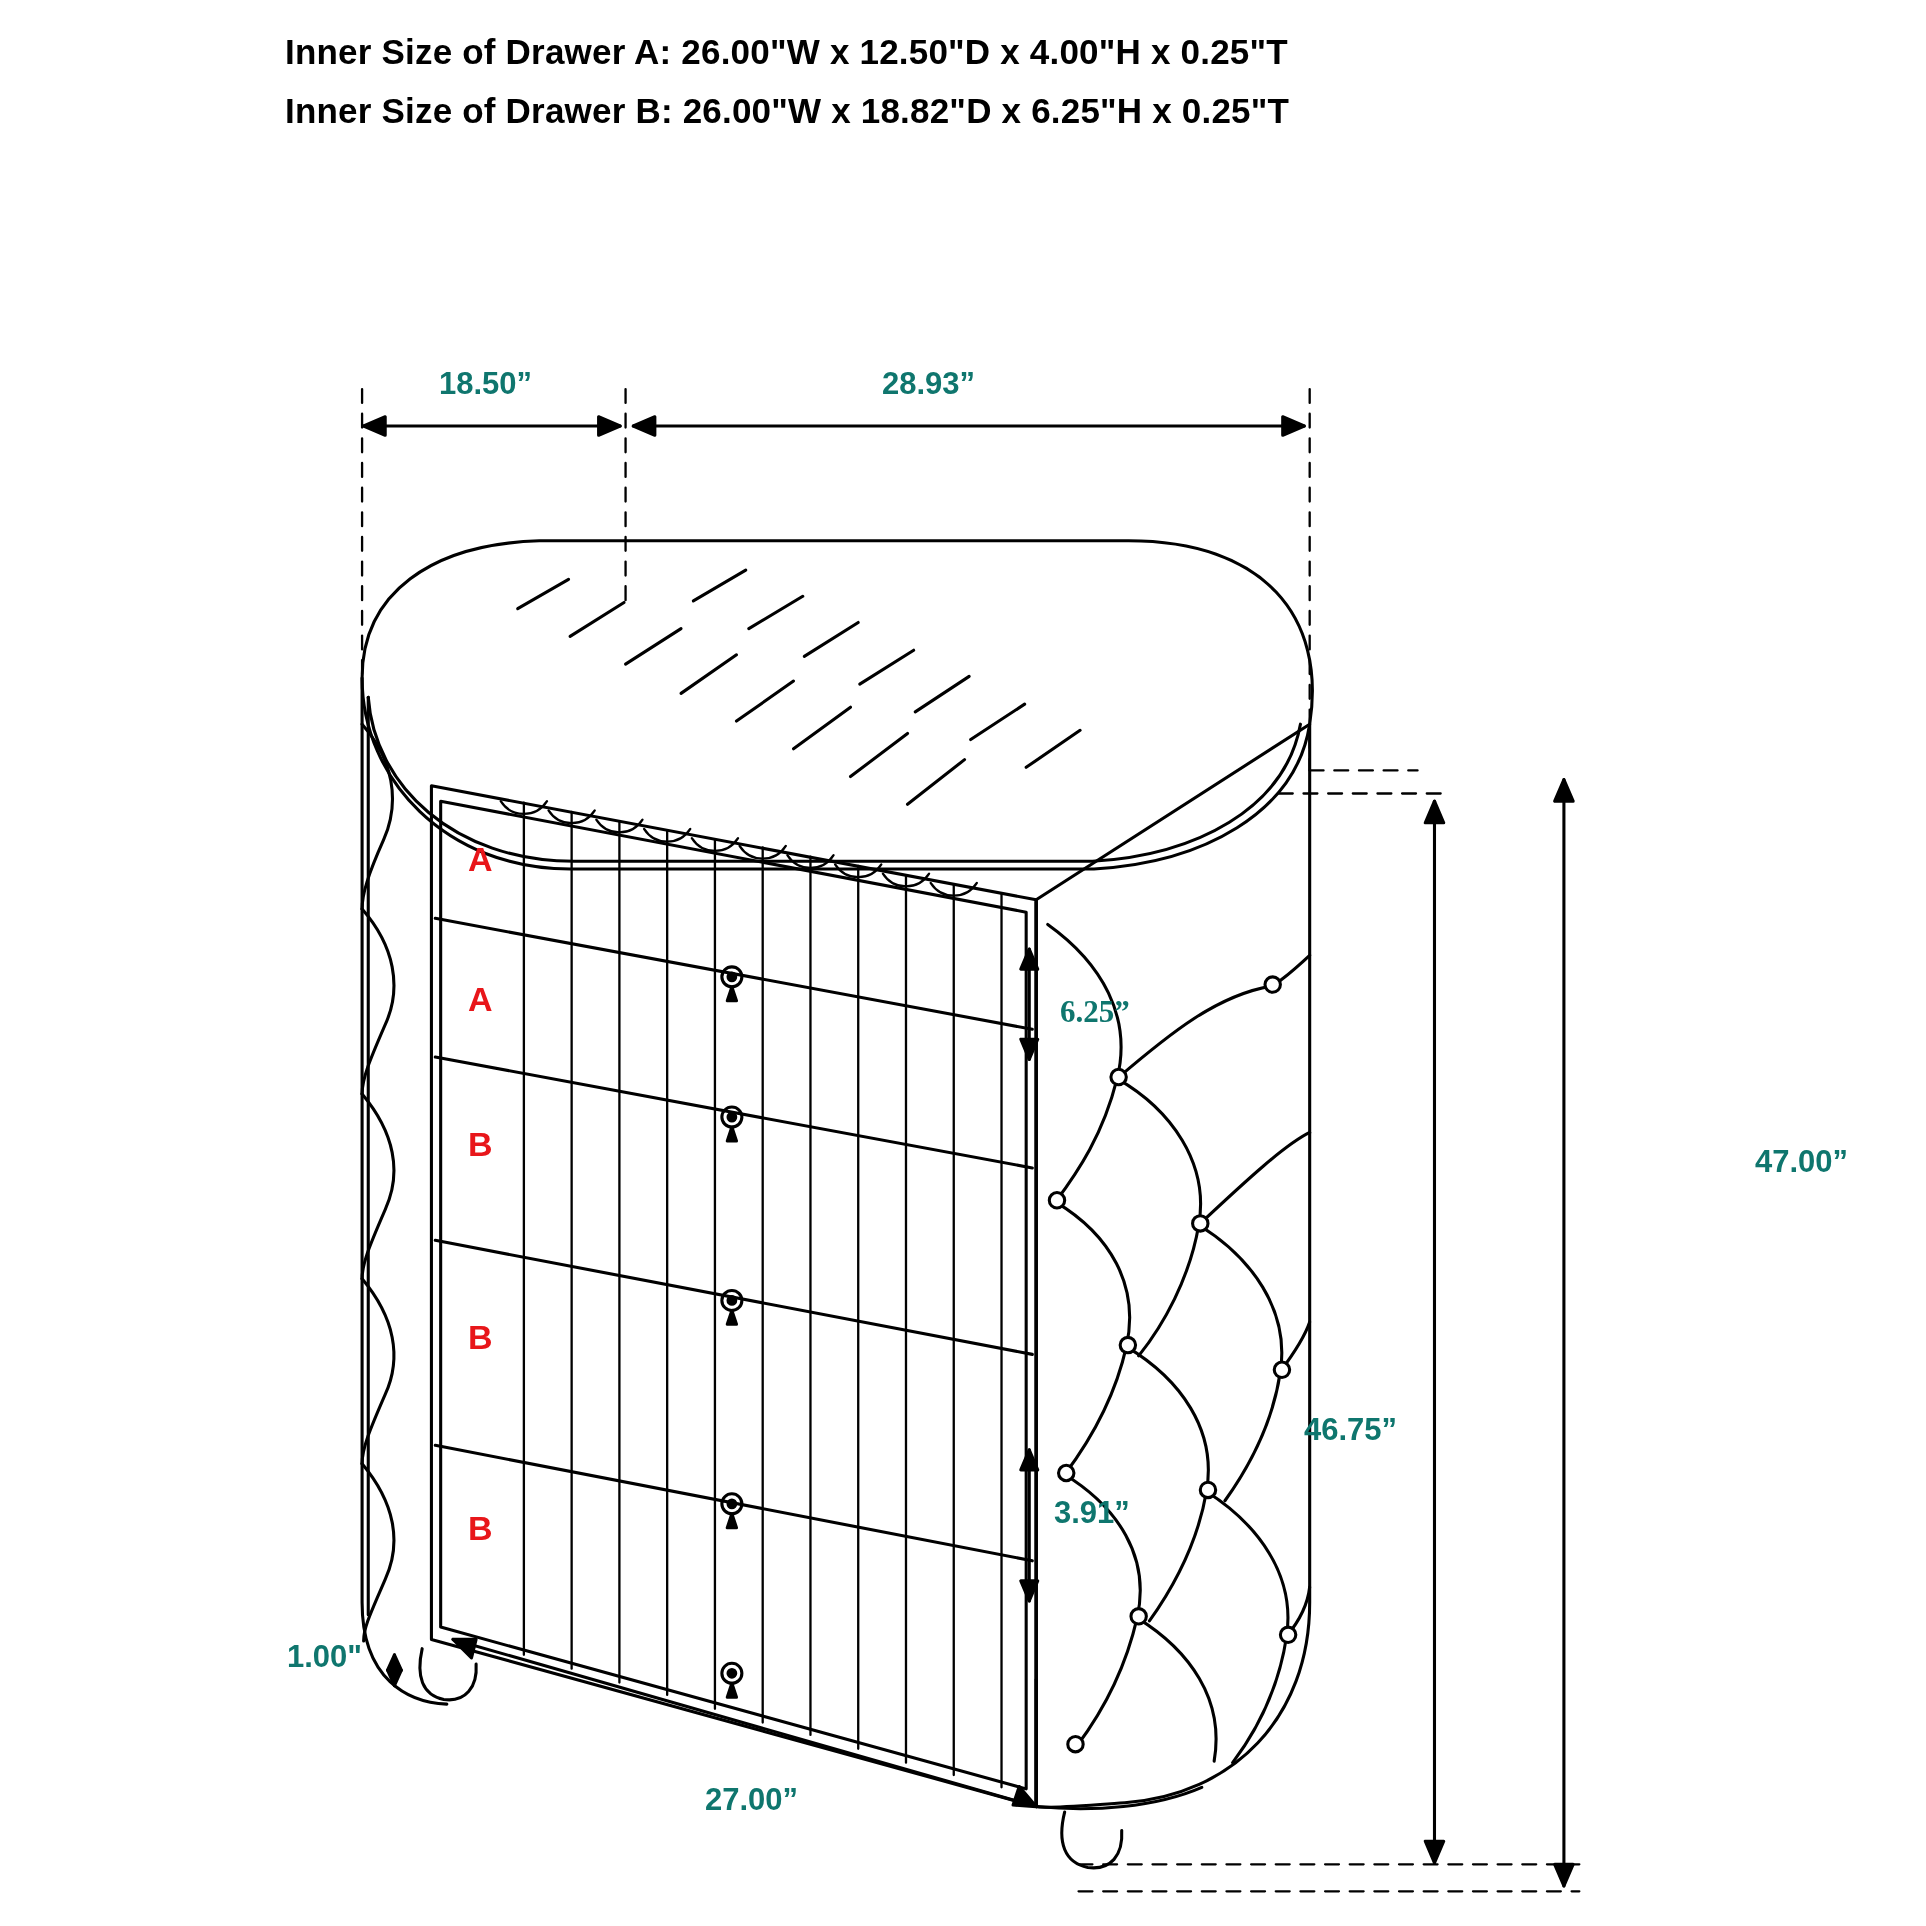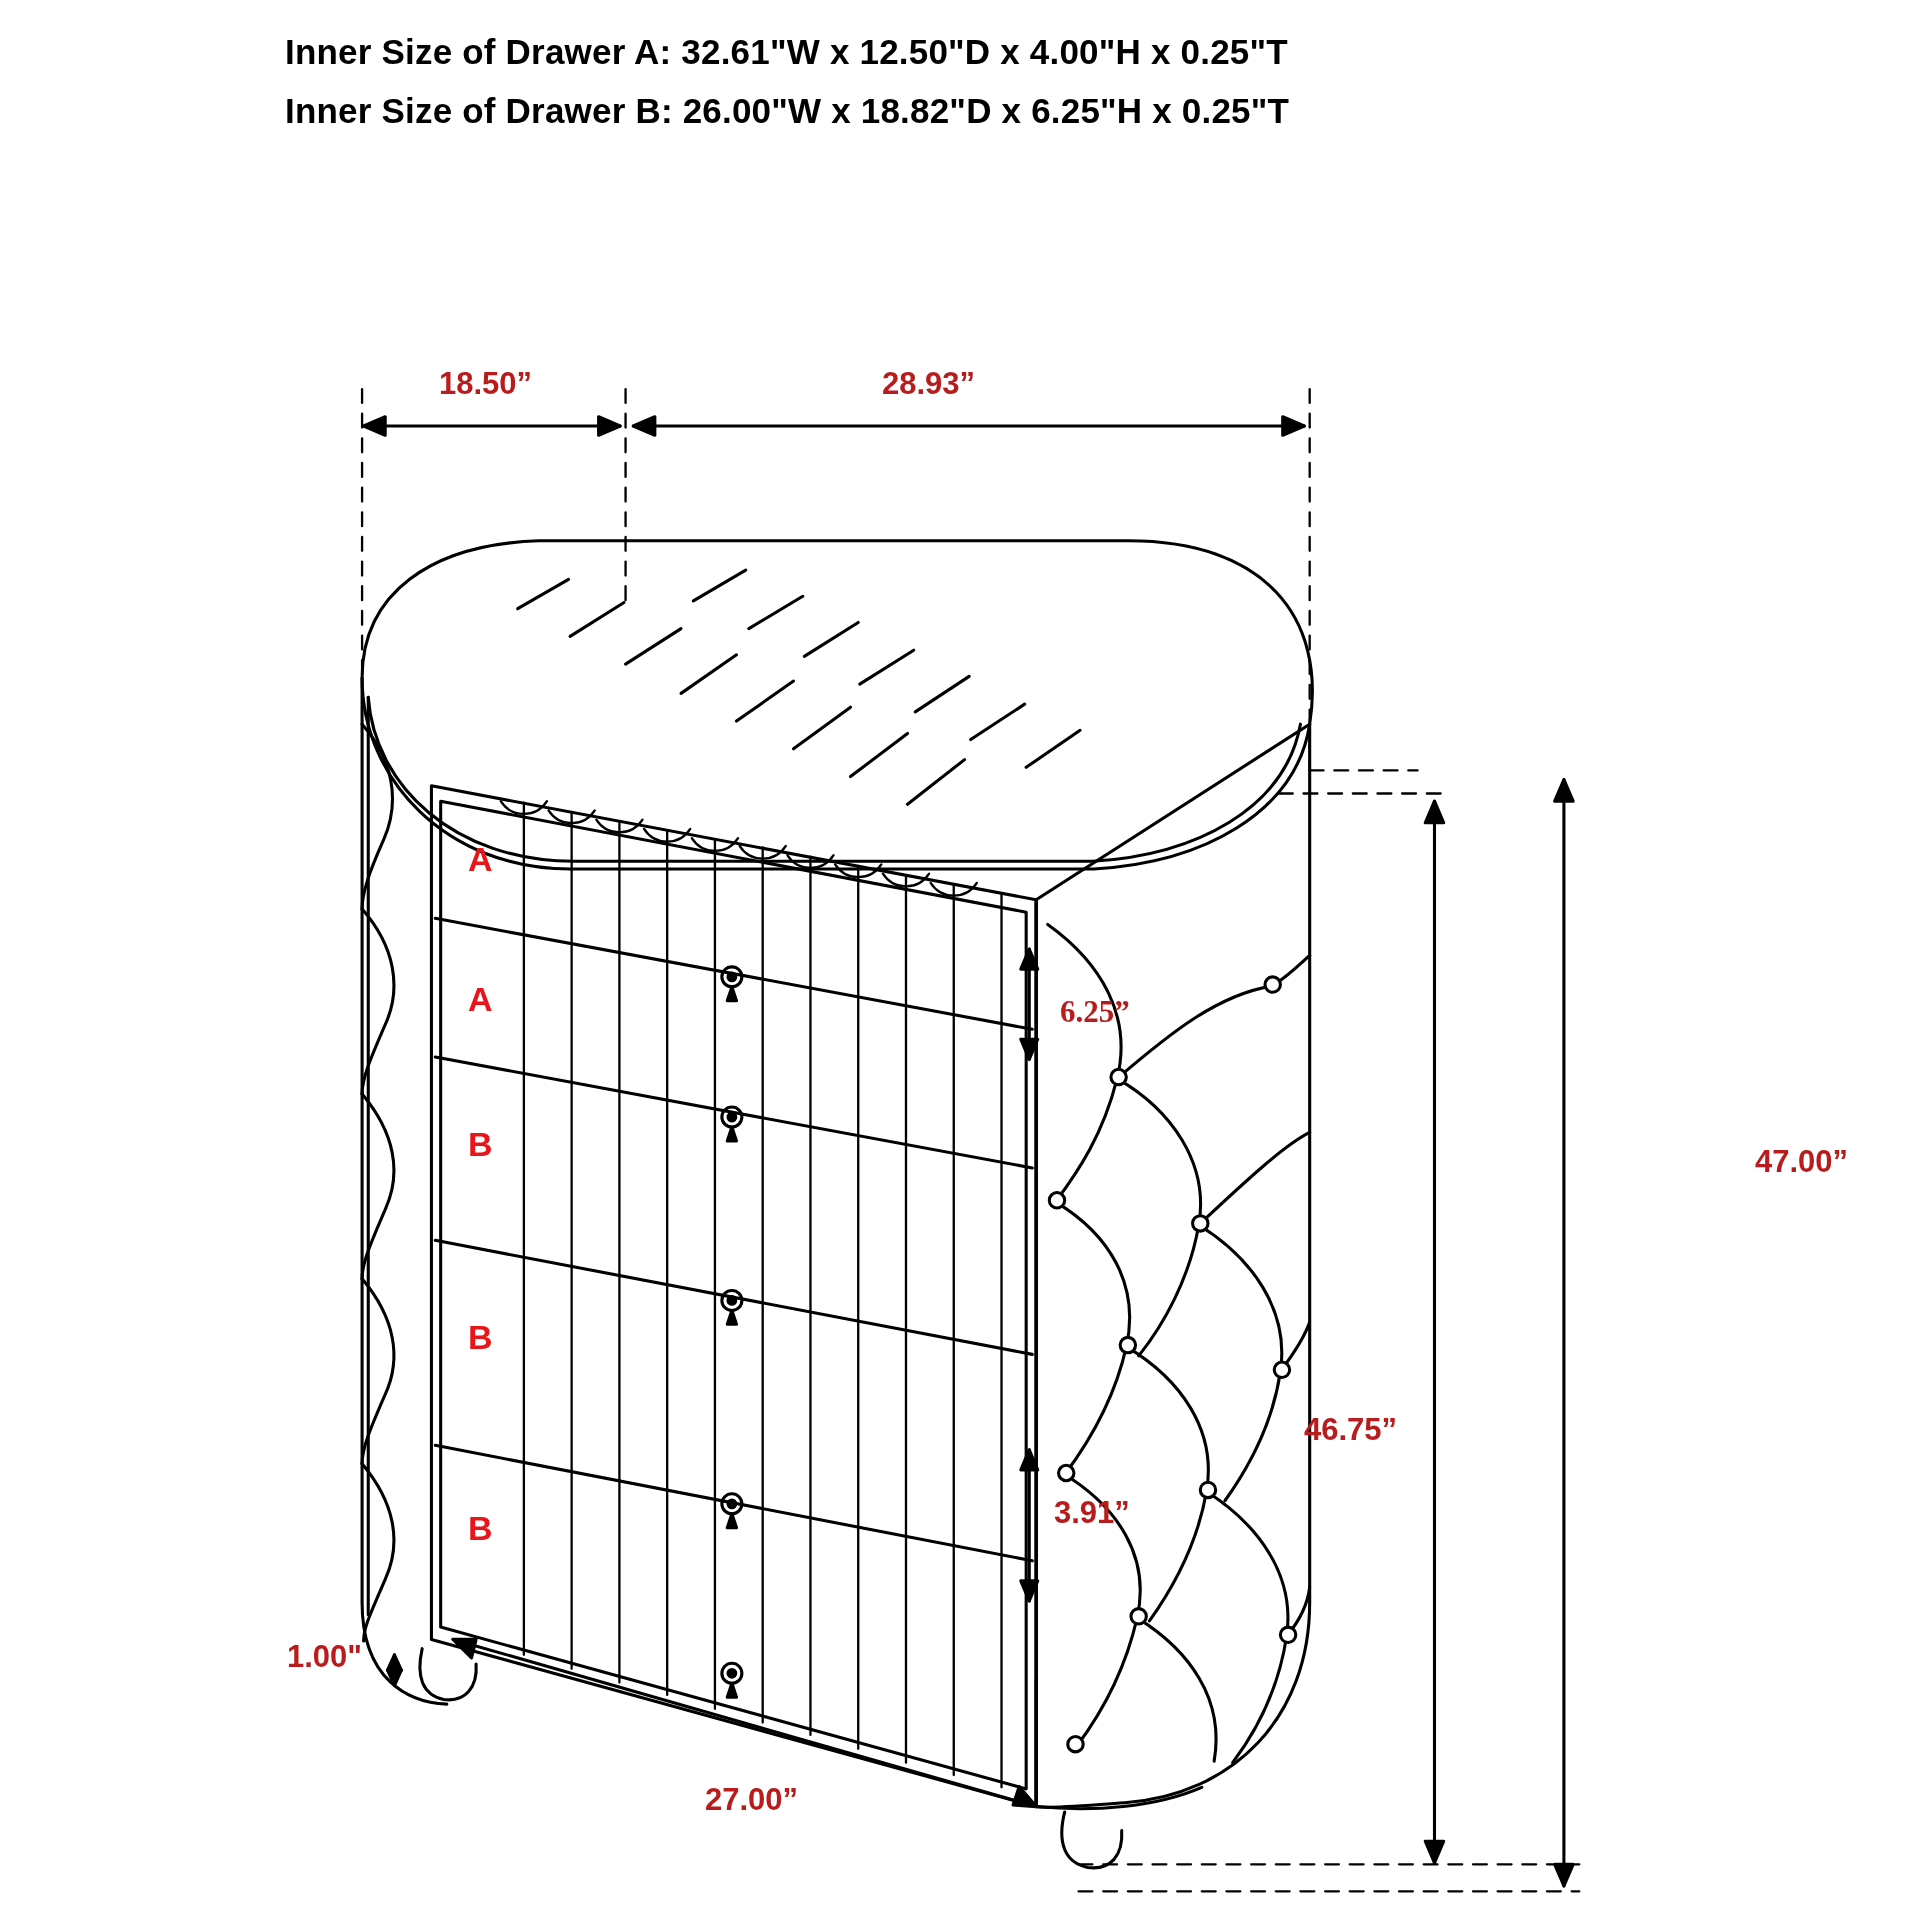--- a/index.html
+++ b/index.html
@@ -26,21 +26,21 @@
     color: #000;
     white-space: nowrap;
     letter-spacing: 0.2px;
   }
   .note-a { left: 285px; top: 32px;  font-size: 35px; }
   .note-b { left: 285px; top: 91px; font-size: 35px; }
 
   .dim-label {
     position: absolute;
     font-weight: bold;
-    color: #b91c1c;
+    color: #0f766e;
     white-space: nowrap;
   }
   .lbl-1850  { left: 439px;  top: 366px;  font-size: 31px; }
   .lbl-4250  { left: 882px; top: 366px;  font-size: 31px; }
   .lbl-625   { left: 1060px; top: 994px; font-size: 31px; font-family: Liberation Serif, serif; }
   .lbl-875   { left: 1054px; top: 1495px; font-size: 31px; }
   .lbl-4700  { left: 1755px; top: 1144px; font-size: 31px; }
   .lbl-4675  { left: 1304px; top: 1412px; font-size: 31px; }
   .lbl-100   { left: 287px;  top: 1639px; font-size: 31px; }
   .lbl-2700  { left: 705px;  top: 1782px; font-size: 31px; text-align: right; }
@@ -55,21 +55,21 @@
   .dl-a2 { left: 468px; top: 980px; }
   .dl-b1 { left: 468px; top: 1125px; }
   .dl-b2 { left: 468px; top: 1318px; }
   .dl-b3 { left: 468px; top: 1509px; }
 </style>
 </head>
 <body>
 
 <div id="stage">
 
-  <div class="note note-a">Inner Size of Drawer A: 32.61"W x 12.50"D x 4.00"H x 0.25"T</div>
+  <div class="note note-a">Inner Size of Drawer A: 26.00"W x 12.50"D x 4.00"H x 0.25"T</div>
   <div class="note note-b">Inner Size of Drawer B: 26.00"W x 18.82"D x 6.25"H x 0.25"T</div>
 
   <svg width="1926" height="1926" viewBox="0 0 2500 2500" style="position:absolute;left:0;top:0;">
     <g fill="none" stroke="#000" stroke-width="4" stroke-linecap="round" stroke-linejoin="round">
 
       <g stroke-dasharray="18 14" stroke-width="3">
         <line x1="470" y1="505" x2="470" y2="880"></line>
         <line x1="812" y1="505" x2="812" y2="790"></line>
         <line x1="1700" y1="505" x2="1700" y2="1000"></line>
         <line x1="1700" y1="1000" x2="1840" y2="1000"></line>

